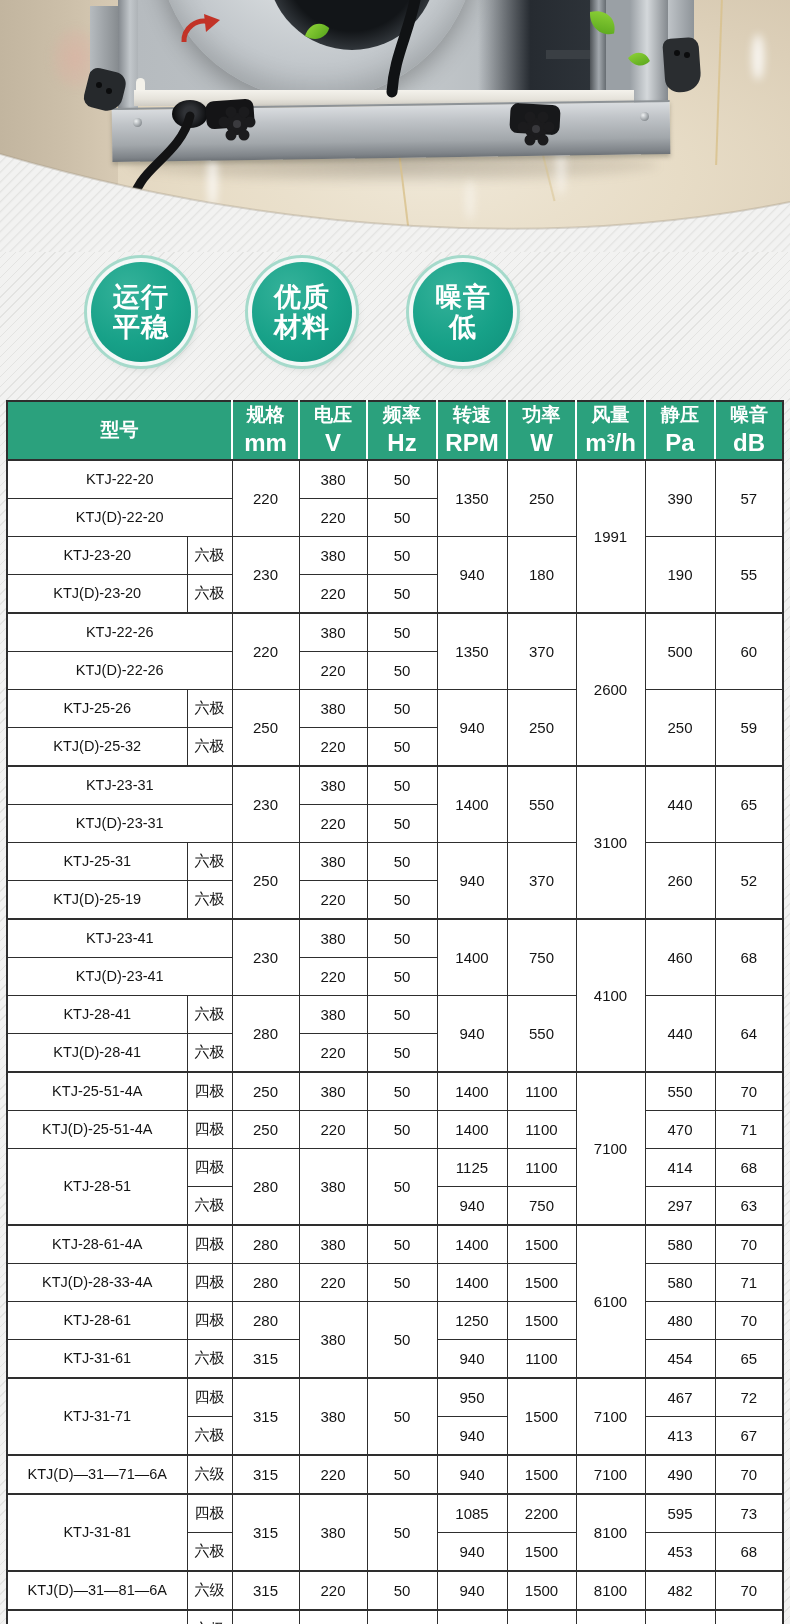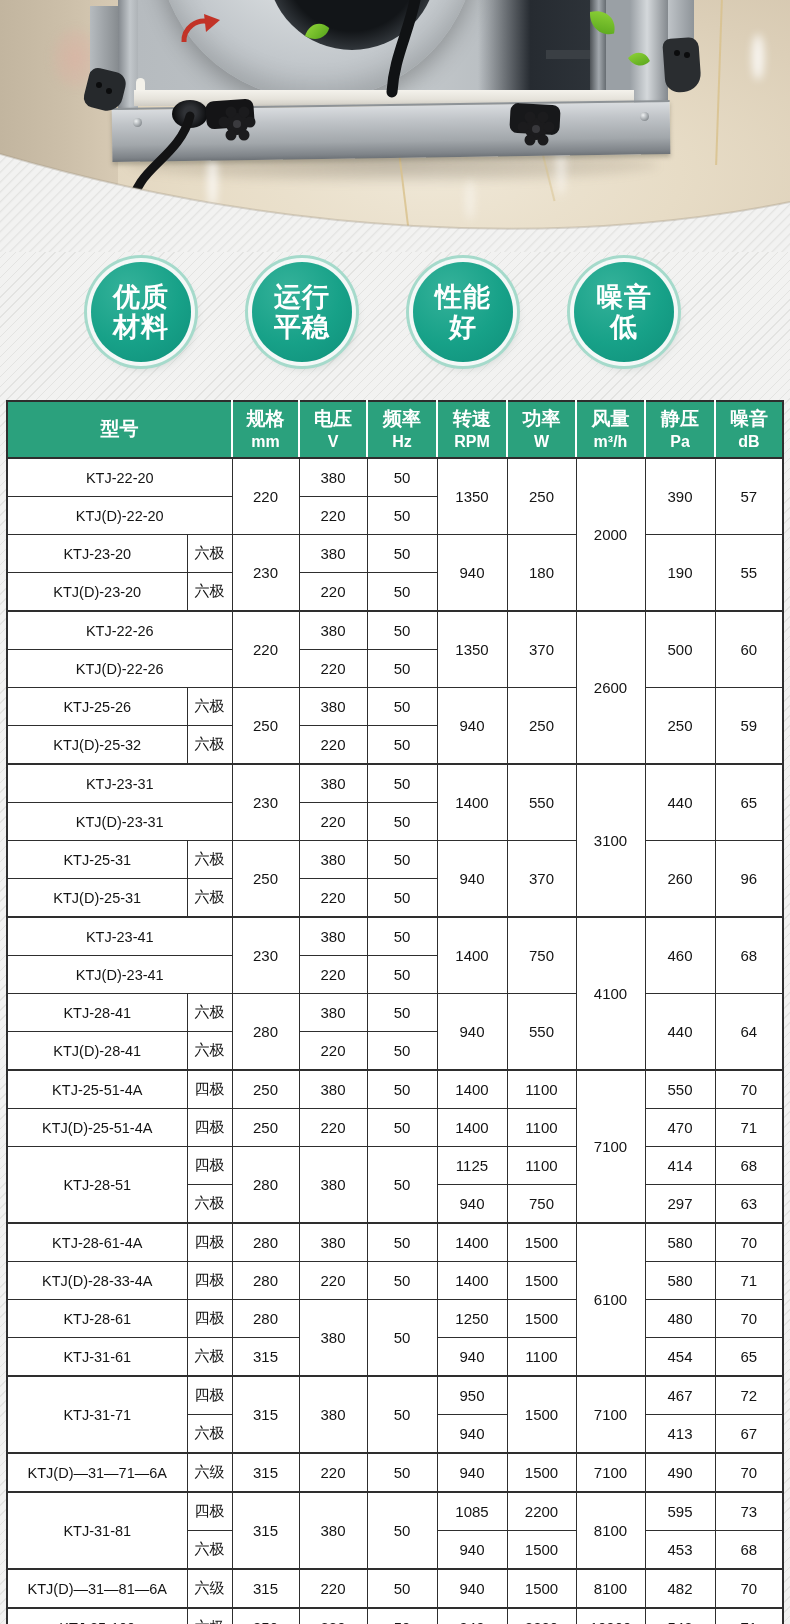--- a/index.html
+++ b/index.html
@@ -95,21 +95,21 @@
   table#spec-table{border-collapse:collapse;margin:0 auto;width:776px;table-layout:fixed;
     background:#fff;border:2px solid #2e2e2e;}
   #spec-table td{border:1px solid #2e2e2e;text-align:center;vertical-align:middle;
     height:35px;font-size:15px;color:#141414;padding:1px 2px;background:#fff;overflow:hidden;}
   #spec-table thead td{background:#2ba17d;color:#ffffff;height:53px;font-weight:bold;
     border-left:2px solid #ffffff;border-right:2px solid #ffffff;
     border-top:2px solid #2e2e2e;border-bottom:2px solid #2e2e2e;}
   #spec-table thead td:first-child{border-left:2px solid #2e2e2e;}
   #spec-table thead td:last-child{border-right:2px solid #2e2e2e;}
   .ht{display:block;font-size:19px;line-height:1.3;}
-  .hu{display:block;font-size:16px;line-height:1.25;}
+  .hu{display:block;font-size:24px;line-height:1.25;}
   #spec-table tr.g td{border-top-width:2px;}
   #spec-table td.model{font-size:14.5px;}
 </style>
 </head>
 <body>
 
 <div class="page">
 
   <div class="hero">
     <div class="wall-left"></div>
@@ -211,30 +211,26 @@
           <rect width="1.3" height="7" fill="#e3e3e1"></rect>
         </pattern>
       </defs>
       <path d="M0,22 C 280,104 560,116 790,70 L790,120 L0,120 Z" fill="url(#stripes)"></path>
       <path d="M0,22 C 280,104 560,116 790,70" stroke="rgba(160,150,130,0.35)" stroke-width="2" fill="none"></path>
     </svg>
   </div>
 
   <div class="badges">
     <div class="badge">
-      <span>优质</span>
-      <span>材料</span>
-    </div>
-    <div class="badge">
       <span>运行</span>
       <span>平稳</span>
     </div>
     <div class="badge">
-      <span>性能</span>
-      <span>好</span>
+      <span>优质</span>
+      <span>材料</span>
     </div>
     <div class="badge">
       <span>噪音</span>
       <span>低</span>
     </div>
   </div>
 
   <div class="tablewrap">
     <table id="spec-table">
         <colgroup>
@@ -289,21 +285,21 @@
           </tr>
         </thead>
         <tbody>
           <tr class="g">
             <td rowspan="1" colspan="2" class="model">KTJ-22-20</td>
             <td rowspan="2" colspan="1">220</td>
             <td rowspan="1" colspan="1">380</td>
             <td rowspan="1" colspan="1">50</td>
             <td rowspan="2" colspan="1">1350</td>
             <td rowspan="2" colspan="1">250</td>
-            <td rowspan="4" colspan="1">2000</td>
+            <td rowspan="4" colspan="1">1991</td>
             <td rowspan="2" colspan="1">390</td>
             <td rowspan="2" colspan="1">57</td>
           </tr>
           <tr>
             <td rowspan="1" colspan="2" class="model">KTJ(D)-22-20</td>
             <td rowspan="1" colspan="1">220</td>
             <td rowspan="1" colspan="1">50</td>
           </tr>
           <tr>
             <td rowspan="1" colspan="1" class="model">KTJ-23-20</td>
@@ -373,24 +369,24 @@
           </tr>
           <tr>
             <td rowspan="1" colspan="1" class="model">KTJ-25-31</td>
             <td rowspan="1" colspan="1">六极</td>
             <td rowspan="2" colspan="1">250</td>
             <td rowspan="1" colspan="1">380</td>
             <td rowspan="1" colspan="1">50</td>
             <td rowspan="2" colspan="1">940</td>
             <td rowspan="2" colspan="1">370</td>
             <td rowspan="2" colspan="1">260</td>
-            <td rowspan="2" colspan="1">96</td>
-          </tr>
-          <tr>
-            <td rowspan="1" colspan="1" class="model">KTJ(D)-25-31</td>
+            <td rowspan="2" colspan="1">52</td>
+          </tr>
+          <tr>
+            <td rowspan="1" colspan="1" class="model">KTJ(D)-25-19</td>
             <td rowspan="1" colspan="1">六极</td>
             <td rowspan="1" colspan="1">220</td>
             <td rowspan="1" colspan="1">50</td>
           </tr>
           <tr class="g">
             <td rowspan="1" colspan="2" class="model">KTJ-23-41</td>
             <td rowspan="2" colspan="1">230</td>
             <td rowspan="1" colspan="1">380</td>
             <td rowspan="1" colspan="1">50</td>
             <td rowspan="2" colspan="1">1400</td>

